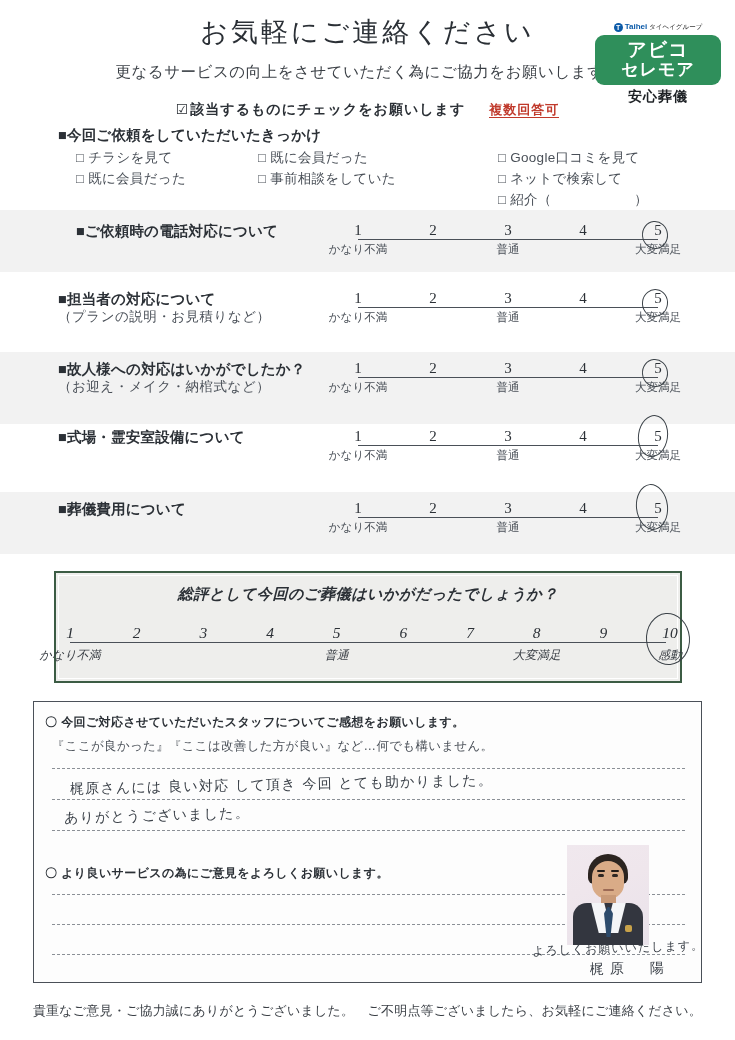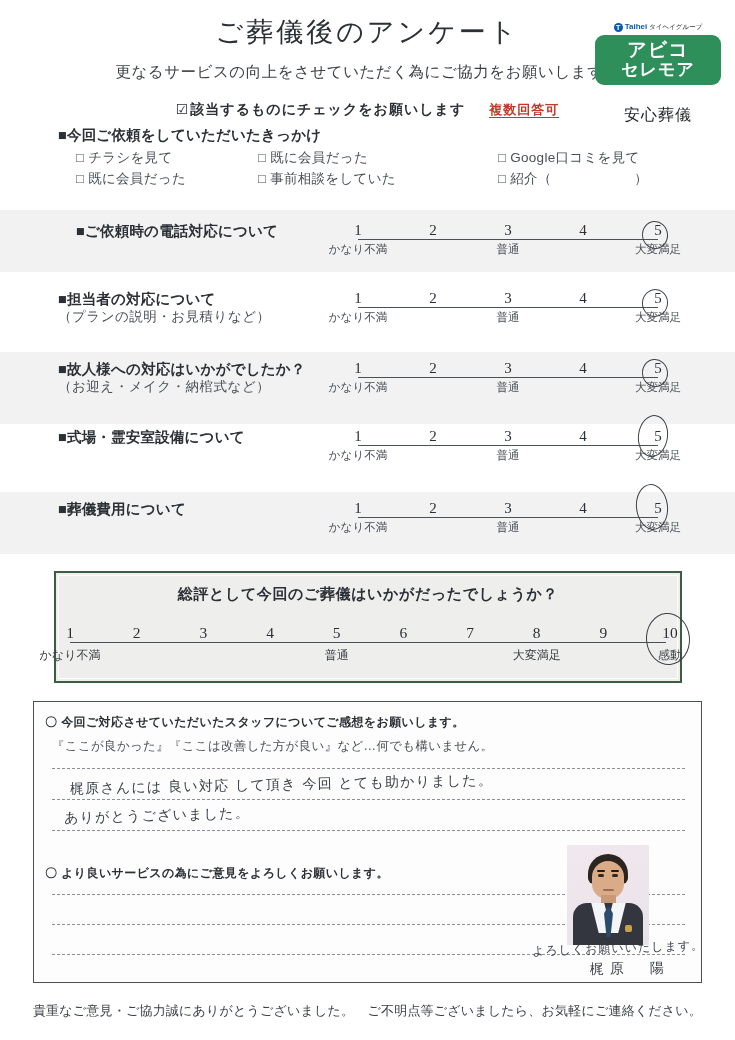--- a/index.html
+++ b/index.html
@@ -61,21 +61,21 @@
     margin-top:3px;
     background:#2f8f5b; border-radius:9px;
     padding:5px 4px 6px;
     color:#ffffff;
     font-family:"Liberation Sans","DejaVu Sans",sans-serif;
     font-weight:bold;
   }
   .logo-box .l1 { font-size:19px; letter-spacing:1px; line-height:20px; }
   .logo-box .l2 { font-size:17px; letter-spacing:1px; line-height:19px; }
   .logo-sub {
-    margin-top:20px; font-size:16px; font-weight:normal; color:#1d2125;
+    margin-top:3px; font-size:14px; font-weight:bold; color:#1d2125;
     font-family:"Liberation Sans","DejaVu Sans",sans-serif; letter-spacing:1px;
   }
 
   
   .q1 { position:absolute; left:58px; top:126px; width:620px; }
   .q1 .head {
     font-size:14.5px; font-weight:bold; color:#2b3036;
     font-family:"Liberation Sans","DejaVu Sans",sans-serif;
     letter-spacing:0.2px;
   }
@@ -123,20 +123,21 @@
     border-radius:50%;
     pointer-events:none;
   }
 
   
   .overall {
     position:absolute; left:54px; top:571px; width:628px; height:112px;
     border:2.5px solid #3c5c44;
     background:#eeeeec;
     padding:12px;
+    font-style:italic;
   }
   .overall .inner { position:absolute; inset:2px; border:1px solid #ffffff; }
   .overall .otitle {
     position:absolute; left:0; right:0; top:12px; text-align:center;
     font-size:15px; font-weight:bold; color:#2b3036;
     font-family:"Liberation Sans","DejaVu Sans",sans-serif; letter-spacing:0.6px;
   }
   .scale10 { position:absolute; left:14px; top:44px; right:14px; height:58px; }
   .scale10 .line {
     position:absolute; left:0; right:0; top:25px; height:1.4px; background:#4a5058;
@@ -221,21 +222,21 @@
     position:absolute; left:0; right:0; top:1002px; text-align:center;
     font-size:13px; color:#3a3f45; letter-spacing:0.2px;
     font-family:"Liberation Sans","DejaVu Sans",sans-serif;
   }
 </style>
 </head>
 <body>
 
 <div class="page">
 
-  <div class="title">ご葬儀後のアンケート</div>
+  <div class="title">お気軽にご連絡ください</div>
   <div class="subtitle">更なるサービスの向上をさせていただく為にご協力をお願いします。</div>
   <div class="checknote">
     <span class="cbx">☑</span><span>該当するものにチェックをお願いします</span><span class="multi">複数回答可</span>
   </div>
 
   <div class="logo">
     <div class="logo-taihei">
       <span class="taihei-mark">T</span>
         <span>Taihei</span>
         <span class="taihei-grp">タイヘイグループ</span>
@@ -253,20 +254,21 @@
       <div class="col col-a">
         <div class="opt"><span class="bx">□</span><span>チラシを見て</span></div>
         <div class="opt"><span class="bx">□</span><span>既に会員だった</span></div>
       </div>
       <div class="col col-b">
         <div class="opt"><span class="bx">□</span><span>既に会員だった</span></div>
         <div class="opt"><span class="bx">□</span><span>事前相談をしていた</span></div>
       </div>
       <div class="col col-c">
         <div class="opt"><span class="bx">□</span><span>Google口コミを見て</span></div>
+        <div class="opt"><span class="bx">□</span><span>ネットで検索して</span></div>
         <div class="opt"><span class="bx">□</span><span>紹介（　　　　　　）</span></div>
       </div>
     </div>
   </div>
 
   <div id="rating-rows">
       <div class="qrow band" style="top: 210px; height: 62px;"></div>
       <div class="qlabel" style="top: 222px; margin-left: 18px;">■ご依頼時の電話対応について</div>
       <div class="scale5" style="top: 220px; height: 42px;">
         <div class="line"></div>

